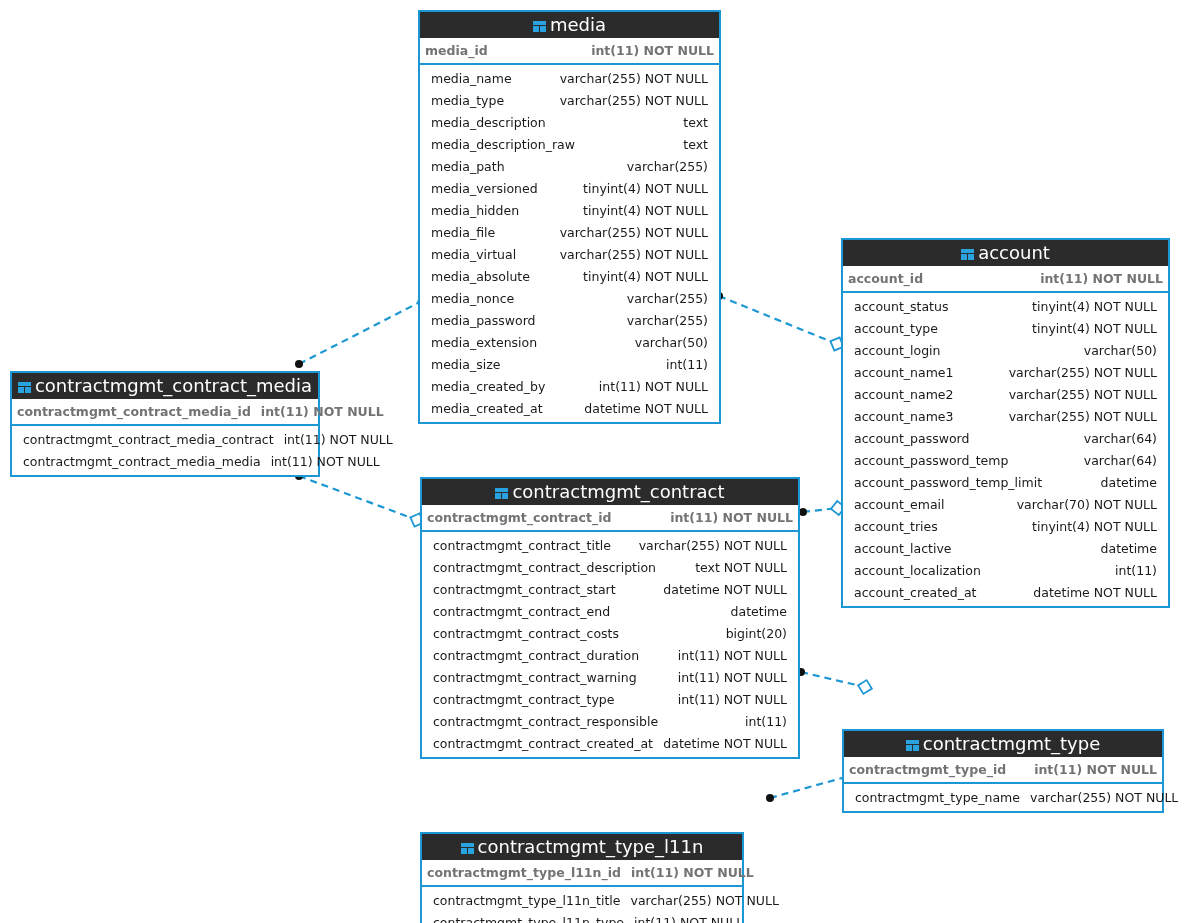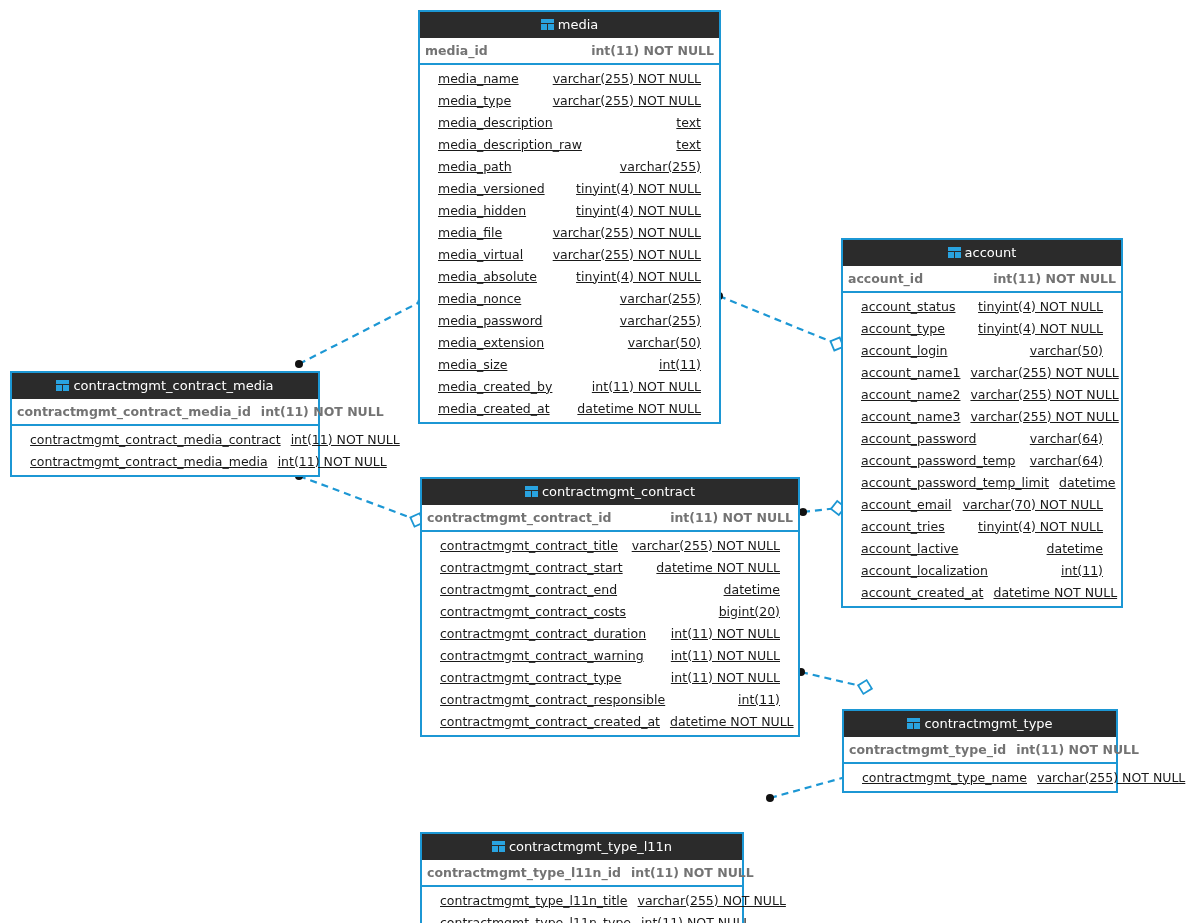--- a/index.html
+++ b/index.html
@@ -33,21 +33,21 @@
     border: 2px solid #1c97d4;
     background: #ffffff;
     box-shadow: 0 0 0 0 rgba(0,0,0,0);
   }
   .entity-header {
     background: #2b2b2b;
     color: #ffffff;
     height: 26px;
     line-height: 26px;
     text-align: center;
-    font-size: 13px;
+    font-size: 18px;
     white-space: nowrap;
     position: relative;
   }
   .tbl-icon {
     display: inline-block;
     width: 13px;
     height: 11px;
     position: relative;
     vertical-align: -1px;
     margin-right: 4px;
@@ -72,25 +72,24 @@
     white-space: nowrap;
   }
   .pk-row .col-name { font-weight: bold; }
   .pk-row .col-type { font-weight: bold; }
   .attr-list { padding: 2px 0 3px 0; }
   .attr-row {
     display: flex;
     justify-content: space-between;
     align-items: center;
     height: 22px;
-    padding: 0 18px;
+    padding: 0 11px;
     font-size: 12.5px;
     color: #1a1a1a;
     white-space: nowrap;
-    text-decoration: underline;
   }
   .col-name { text-align: left; }
   .col-type { text-align: left; padding-left: 10px; }
 </style>
 </head>
 <body>
 
 <div id="canvas">
 
   <svg class="links" viewBox="0 0 1197 923" width="1197" height="923">
@@ -193,21 +192,21 @@
           <div class="attr-row">
             <span class="col-name">media_created_by</span>
             <span class="col-type">int(11) NOT NULL</span>
           </div>
           <div class="attr-row">
             <span class="col-name">media_created_at</span>
             <span class="col-type">datetime NOT NULL</span>
           </div>
         </div>
       </div>
-      <div class="entity" style="left: 841px; top: 238px; width: 282px;">
+      <div class="entity" style="left: 841px; top: 238px; width: 329px;">
         <div class="entity-header"><span class="tbl-icon"><i class="bar"></i><i class="c1"></i><i class="c2"></i></span><span>account</span></div>
         <div class="pk-row">
           <span class="col-name">account_id</span>
           <span class="col-type">int(11) NOT NULL</span>
         </div>
         <div class="attr-list">
           <div class="attr-row">
             <span class="col-name">account_status</span>
             <span class="col-type">tinyint(4) NOT NULL</span>
           </div>
@@ -287,20 +286,24 @@
         <div class="pk-row">
           <span class="col-name">contractmgmt_contract_id</span>
           <span class="col-type">int(11) NOT NULL</span>
         </div>
         <div class="attr-list">
           <div class="attr-row">
             <span class="col-name">contractmgmt_contract_title</span>
             <span class="col-type">varchar(255) NOT NULL</span>
           </div>
           <div class="attr-row">
+            <span class="col-name">contractmgmt_contract_description</span>
+            <span class="col-type">text NOT NULL</span>
+          </div>
+          <div class="attr-row">
             <span class="col-name">contractmgmt_contract_start</span>
             <span class="col-type">datetime NOT NULL</span>
           </div>
           <div class="attr-row">
             <span class="col-name">contractmgmt_contract_end</span>
             <span class="col-type">datetime</span>
           </div>
           <div class="attr-row">
             <span class="col-name">contractmgmt_contract_costs</span>
             <span class="col-type">bigint(20)</span>
@@ -320,21 +323,21 @@
           <div class="attr-row">
             <span class="col-name">contractmgmt_contract_responsible</span>
             <span class="col-type">int(11)</span>
           </div>
           <div class="attr-row">
             <span class="col-name">contractmgmt_contract_created_at</span>
             <span class="col-type">datetime NOT NULL</span>
           </div>
         </div>
       </div>
-      <div class="entity" style="left: 842px; top: 709px; width: 276px;">
+      <div class="entity" style="left: 842px; top: 729px; width: 322px;">
         <div class="entity-header"><span class="tbl-icon"><i class="bar"></i><i class="c1"></i><i class="c2"></i></span><span>contractmgmt_type</span></div>
         <div class="pk-row">
           <span class="col-name">contractmgmt_type_id</span>
           <span class="col-type">int(11) NOT NULL</span>
         </div>
         <div class="attr-list">
           <div class="attr-row">
             <span class="col-name">contractmgmt_type_name</span>
             <span class="col-type">varchar(255) NOT NULL</span>
           </div>

